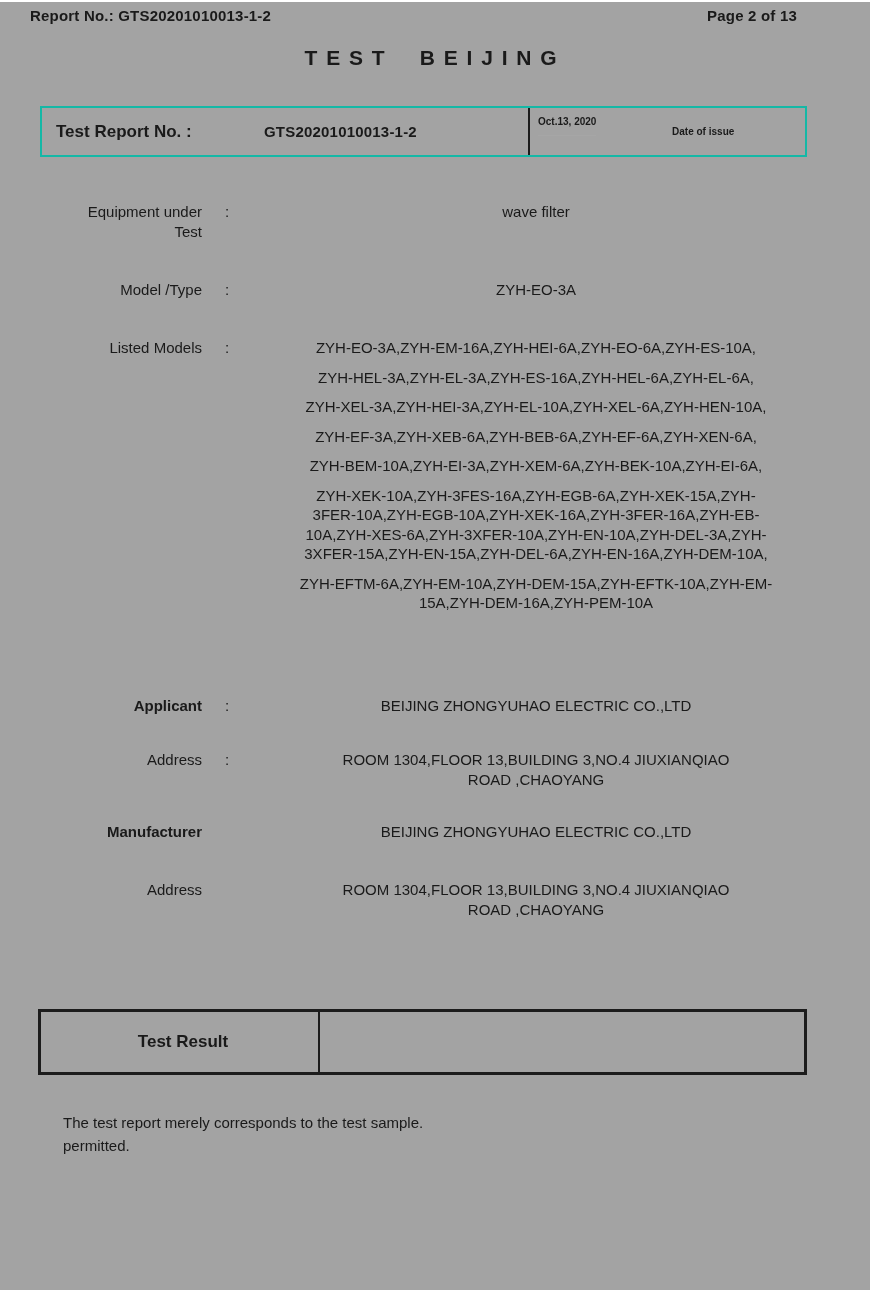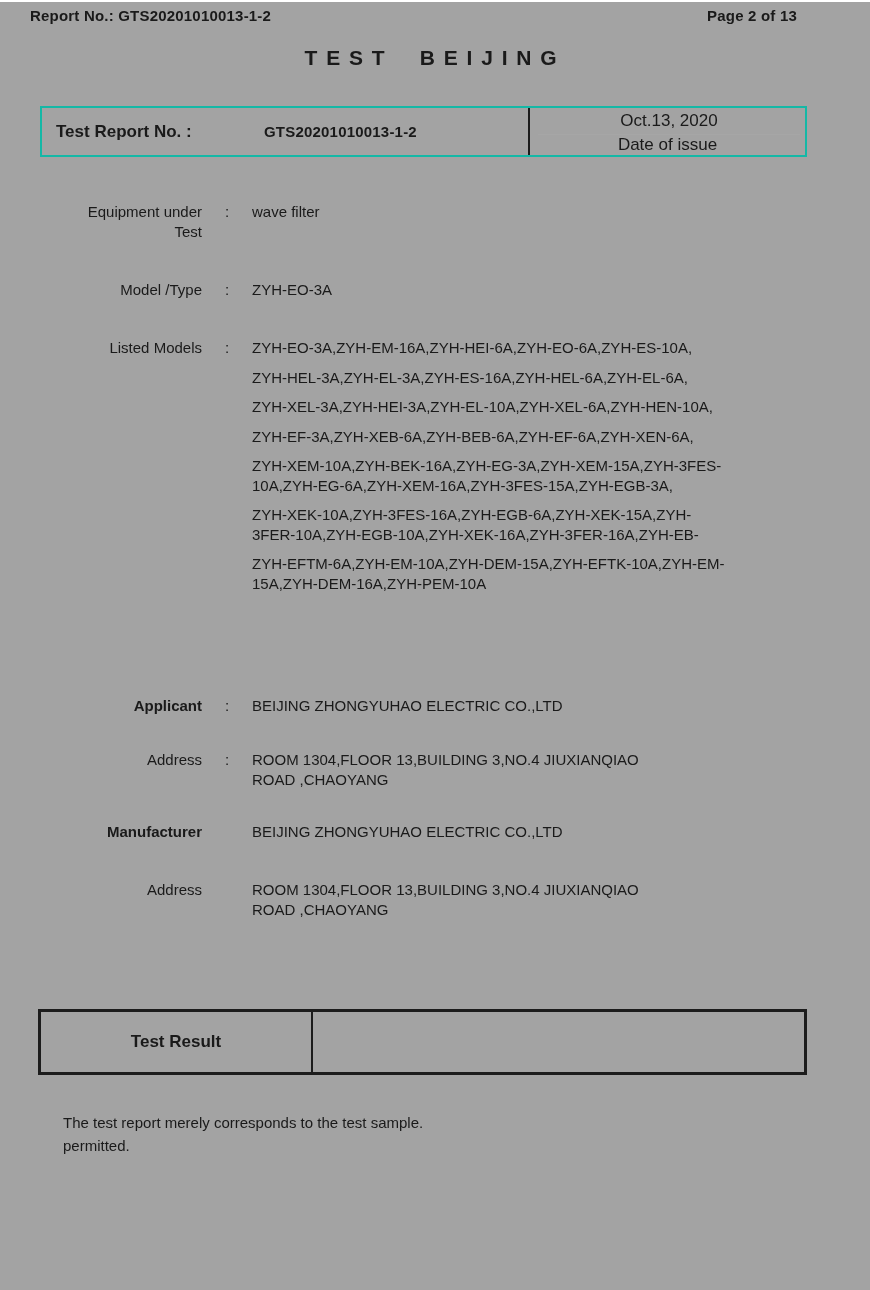--- a/index.html
+++ b/index.html
@@ -28,49 +28,49 @@
   .report-table {
     position:absolute; left:40px; top:104px; width:767px; height:51px;
     border:2px solid #14b8a6; display:flex;
   }
   .rt-left {
     position:relative; width:488px; border-right:2px solid #1c1c1c;
     display:flex; align-items:center;
   }
   .rt-label { position:absolute; left:14px; font-size:17px; font-weight:bold; }
   .rt-number { position:absolute; left:222px; font-size:15px; font-weight:bold; letter-spacing:0.2px; }
-  .rt-right { flex:1; display:flex; flex-direction:column; font-size:17px; }
+  .rt-right { flex:1; display:flex; flex-direction:row; font-size:10px;font-weight:bold; }
   .rt-date {
     height:28px; display:flex; align-items:center; justify-content:center;
     border-bottom:1px solid #a6a6a6; margin:0 5px 0 8px;
   }
   .rt-date-label { flex:1; display:flex; align-items:center; justify-content:center; }
 
   
   .field { position:absolute; font-size:15px; line-height:20px; }
   .f-label { position:absolute; left:62px; width:140px;text-align:right; }
   .f-label.bold { font-weight:bold; }
   .f-colon { position:absolute; left:225px; }
-  .f-value { position:absolute; left:252px; width:568px; }
+  .f-value { position:absolute; left:252px; width:568px;text-align:center; }
 
   .row-equipment { top:200px; }
   .row-model     { top:278px; }
   .row-listed    { top:336px; }
   .row-applicant { top:694px; }
   .row-address1  { top:748px; }
   .row-manufacturer { top:820px; }
   .row-address2  { top:878px; }
 
   .lm-group { margin-bottom:10px; }
   .lm-line  { line-height:19.5px; white-space:nowrap; }
 
   
   .result-table {
     position:absolute; left:38px; top:1007px; width:769px; height:66px;
-    border:3px solid #1c1c1c; display:flex;
+    border:3px solid #1c1c1c; display:flex;padding-left:7px;
   }
   .res-left {
     width:272px; border-right:2px solid #1c1c1c;
     display:flex; align-items:center; justify-content:center;
     font-size:17px; font-weight:bold;
   }
   .res-right {
     flex:1; display:flex; align-items:center; justify-content:center;
     font-size:17px; font-weight:bold;
   }
@@ -127,26 +127,27 @@
         <div class="lm-group">
           <div class="lm-line">ZYH-HEL-3A,ZYH-EL-3A,ZYH-ES-16A,ZYH-HEL-6A,ZYH-EL-6A,</div>
         </div>
         <div class="lm-group">
           <div class="lm-line">ZYH-XEL-3A,ZYH-HEI-3A,ZYH-EL-10A,ZYH-XEL-6A,ZYH-HEN-10A,</div>
         </div>
         <div class="lm-group">
           <div class="lm-line">ZYH-EF-3A,ZYH-XEB-6A,ZYH-BEB-6A,ZYH-EF-6A,ZYH-XEN-6A,</div>
         </div>
         <div class="lm-group">
-          <div class="lm-line">ZYH-XEM-10A,ZYH-BEK-16A,ZYH-EG-3A,ZYH-XEM-15A,ZYH-3FES-</div>
-          <div class="lm-line">10A,ZYH-EG-6A,ZYH-XEM-16A,ZYH-3FES-15A,ZYH-EGB-3A,</div>
+          <div class="lm-line">ZYH-BEM-10A,ZYH-EI-3A,ZYH-XEM-6A,ZYH-BEK-10A,ZYH-EI-6A,</div>
         </div>
         <div class="lm-group">
           <div class="lm-line">ZYH-XEK-10A,ZYH-3FES-16A,ZYH-EGB-6A,ZYH-XEK-15A,ZYH-</div>
           <div class="lm-line">3FER-10A,ZYH-EGB-10A,ZYH-XEK-16A,ZYH-3FER-16A,ZYH-EB-</div>
+          <div class="lm-line">10A,ZYH-XES-6A,ZYH-3XFER-10A,ZYH-EN-10A,ZYH-DEL-3A,ZYH-</div>
+          <div class="lm-line">3XFER-15A,ZYH-EN-15A,ZYH-DEL-6A,ZYH-EN-16A,ZYH-DEM-10A,</div>
         </div>
         <div class="lm-group">
           <div class="lm-line">ZYH-EFTM-6A,ZYH-EM-10A,ZYH-DEM-15A,ZYH-EFTK-10A,ZYH-EM-</div>
           <div class="lm-line">15A,ZYH-DEM-16A,ZYH-PEM-10A</div>
         </div>
       </span>
   </div>
 
   <div class="field row-applicant">
     <span class="f-label bold">Applicant</span>

